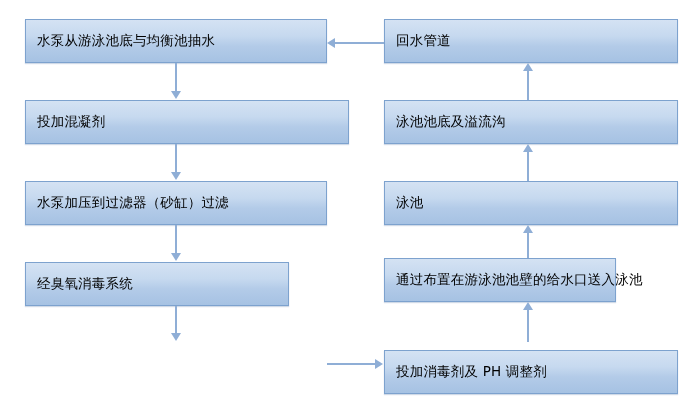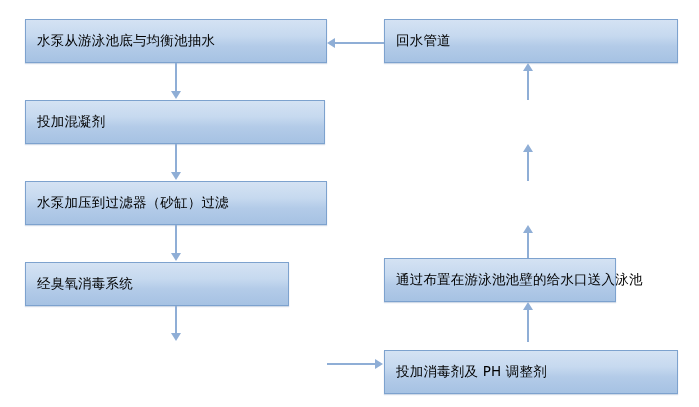--- a/index.html
+++ b/index.html
@@ -75,38 +75,44 @@
 </style>
 </head>
 <body>
 
 <div id="canvas">
 
   <div class="node" style="left:25px; top:19px; width:302px; height:44px;">
     <span class="node-label">水泵从游泳池底与均衡池抽水</span>
   </div>
 
-  <div class="node" style="left:25px; top:100px; width:300px; height:44px;">
+  <div class="node" style="left:25px; top:100px; width:324px; height:44px;">
     <span class="node-label">投加混凝剂</span>
   </div>
 
   <div class="node" style="left:25px; top:181px; width:302px; height:44px;">
     <span class="node-label">水泵加压到过滤器（砂缸）过滤</span>
   </div>
 
   <div class="node" style="left:25px; top:262px; width:264px; height:44px;">
     <span class="node-label">经臭氧消毒系统</span>
   </div>
 
 
   <div class="node" style="left:384px; top:19px; width:294px; height:44px;">
     <span class="node-label">回水管道</span>
   </div>
 
+  <div class="node" style="left:384px; top:100px; width:294px; height:44px;">
+    <span class="node-label">泳池池底及溢流沟</span>
+  </div>
 
+  <div class="node" style="left:384px; top:181px; width:294px; height:44px;">
+    <span class="node-label">泳池</span>
+  </div>
 
   <div class="node" style="left:384px; top:258px; width:232px; height:44px;">
     <span class="node-label">通过布置在游泳池池壁的给水口送入泳池</span>
   </div>
 
   <div class="node" style="left:384px; top:350px; width:294px; height:44px;">
     <span class="node-label">投加消毒剂及 PH 调整剂</span>
   </div>
 
   <div class="conn-v" style="left:175px; top:63px; height:29px;"></div>

